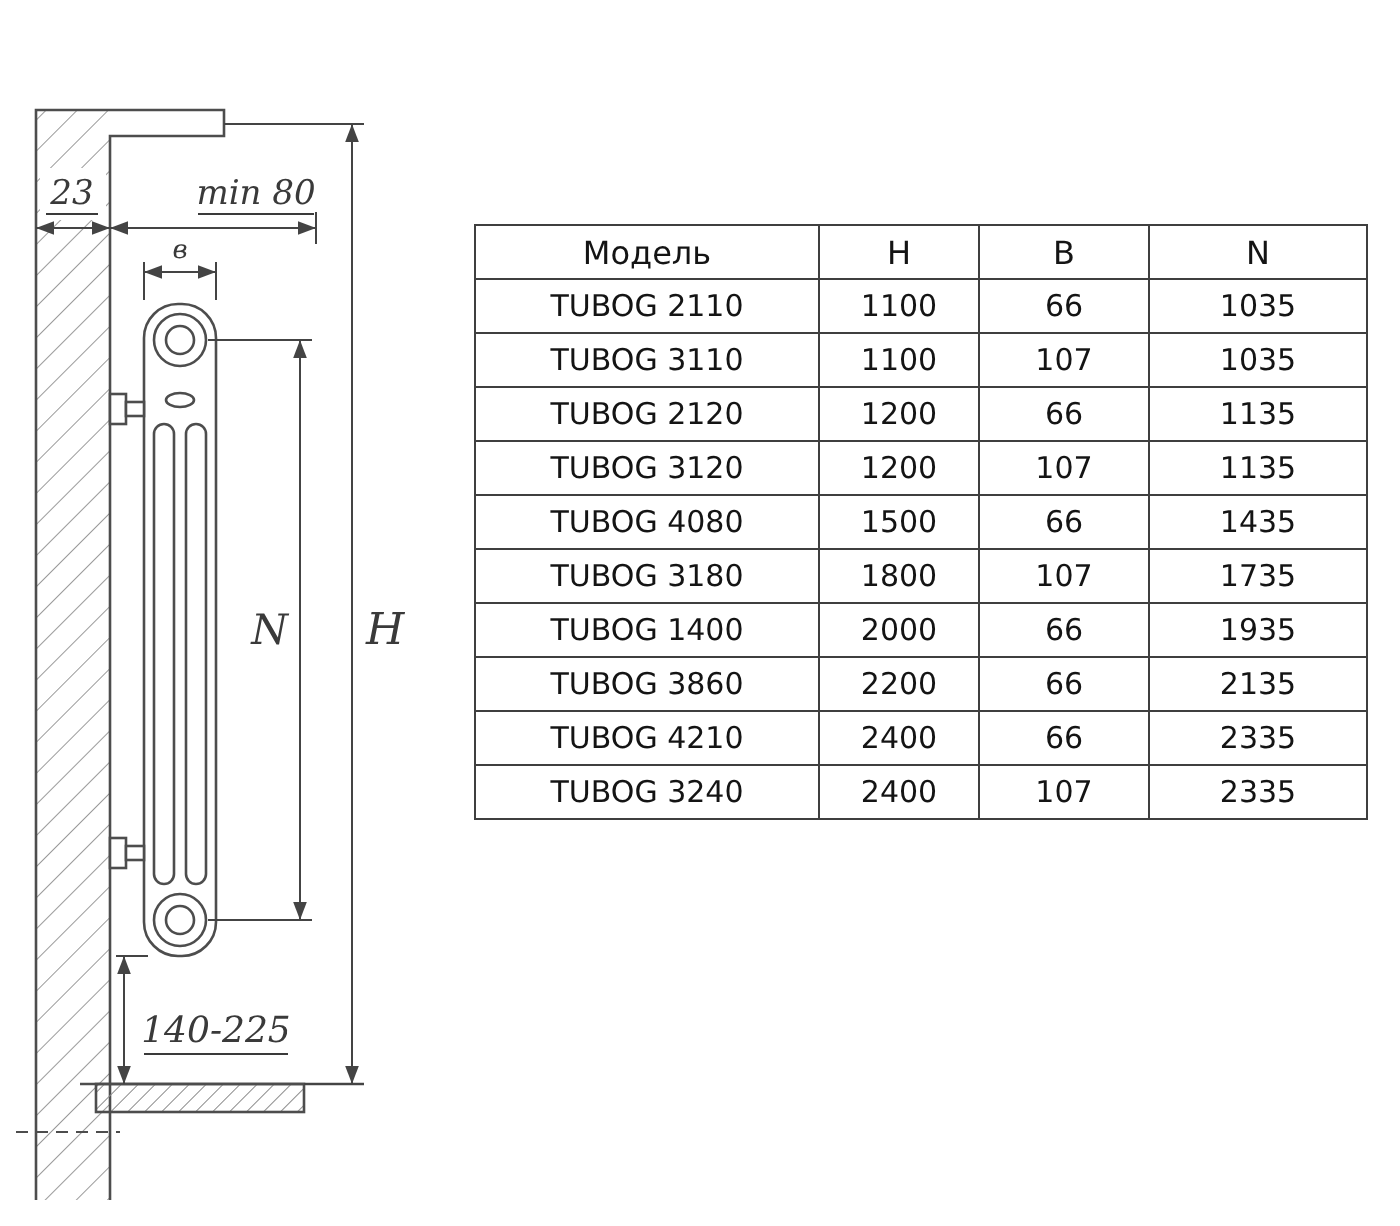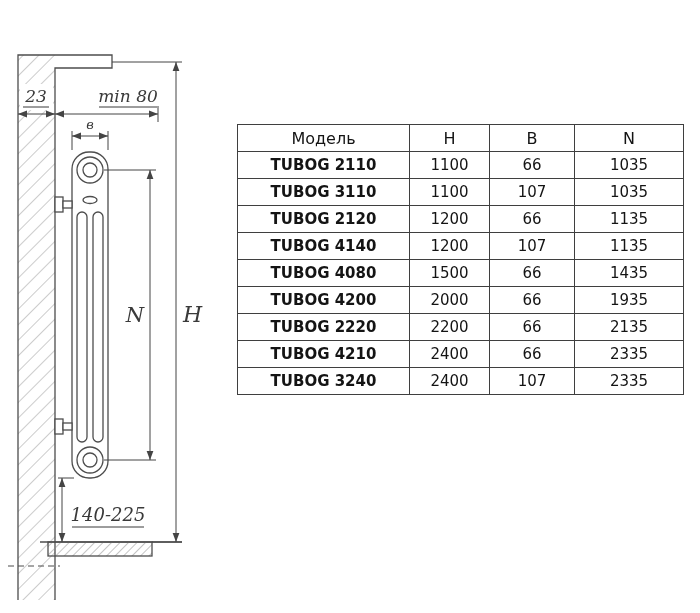--- a/index.html
+++ b/index.html
@@ -1,25 +1,25 @@
 <!DOCTYPE html>
 <html><head>
 <meta charset="utf-8">
 <style>
   html,body{margin:0;padding:0;background:#fff;}
   body{width:700px;height:613px;position:relative;overflow:hidden;
        font-family:"DejaVu Sans", sans-serif;color:#1a1a1a;}
   .drawing{position:absolute;left:0;top:0;}
   .dim-label{font-family:"DejaVu Serif", serif;font-style:italic;fill:#3a3a3a;}
   .spec-table{position:absolute;left:237px;top:112px;width:446px;
-              border-collapse:collapse;table-layout:fixed;margin-top:12px;}
+              border-collapse:collapse;table-layout:fixed;}
   .spec-table th,.spec-table td{border:1px solid #3f3f3f;text-align:center;
               vertical-align:middle;height:26px;padding:0 3px;font-size:15px;color:#141414;}
   .spec-table th{font-weight:400;font-size:16px;}
-  .spec-table td.model{font-weight:700;}
+  .spec-table td.model{font-weight:400;}
 </style>
 </head>
 <body>
 
 <svg class="drawing" width="235" height="613" viewBox="0 0 235 613">
   <defs>
     <pattern id="hatch" width="11" height="11" patternUnits="userSpaceOnUse" patternTransform="rotate(45)">
       <line x1="0" y1="0" x2="0" y2="11" stroke="#9a9a9a" stroke-width="1"></line>
     </pattern>
     <pattern id="hatch2" width="6" height="6" patternUnits="userSpaceOnUse" patternTransform="rotate(45)">
@@ -131,39 +131,45 @@
         <td>107</td>
         <td>1035</td>
       </tr>
       <tr>
         <td class="model">TUBOG 2120</td>
         <td>1200</td>
         <td>66</td>
         <td>1135</td>
       </tr>
       <tr>
-        <td class="model">TUBOG 4140</td>
+        <td class="model">TUBOG 3120</td>
         <td>1200</td>
         <td>107</td>
         <td>1135</td>
       </tr>
       <tr>
         <td class="model">TUBOG 4080</td>
         <td>1500</td>
         <td>66</td>
         <td>1435</td>
       </tr>
       <tr>
-        <td class="model">TUBOG 4200</td>
+        <td class="model">TUBOG 3180</td>
+        <td>1800</td>
+        <td>107</td>
+        <td>1735</td>
+      </tr>
+      <tr>
+        <td class="model">TUBOG 1400</td>
         <td>2000</td>
         <td>66</td>
         <td>1935</td>
       </tr>
       <tr>
-        <td class="model">TUBOG 2220</td>
+        <td class="model">TUBOG 3860</td>
         <td>2200</td>
         <td>66</td>
         <td>2135</td>
       </tr>
       <tr>
         <td class="model">TUBOG 4210</td>
         <td>2400</td>
         <td>66</td>
         <td>2335</td>
       </tr>

